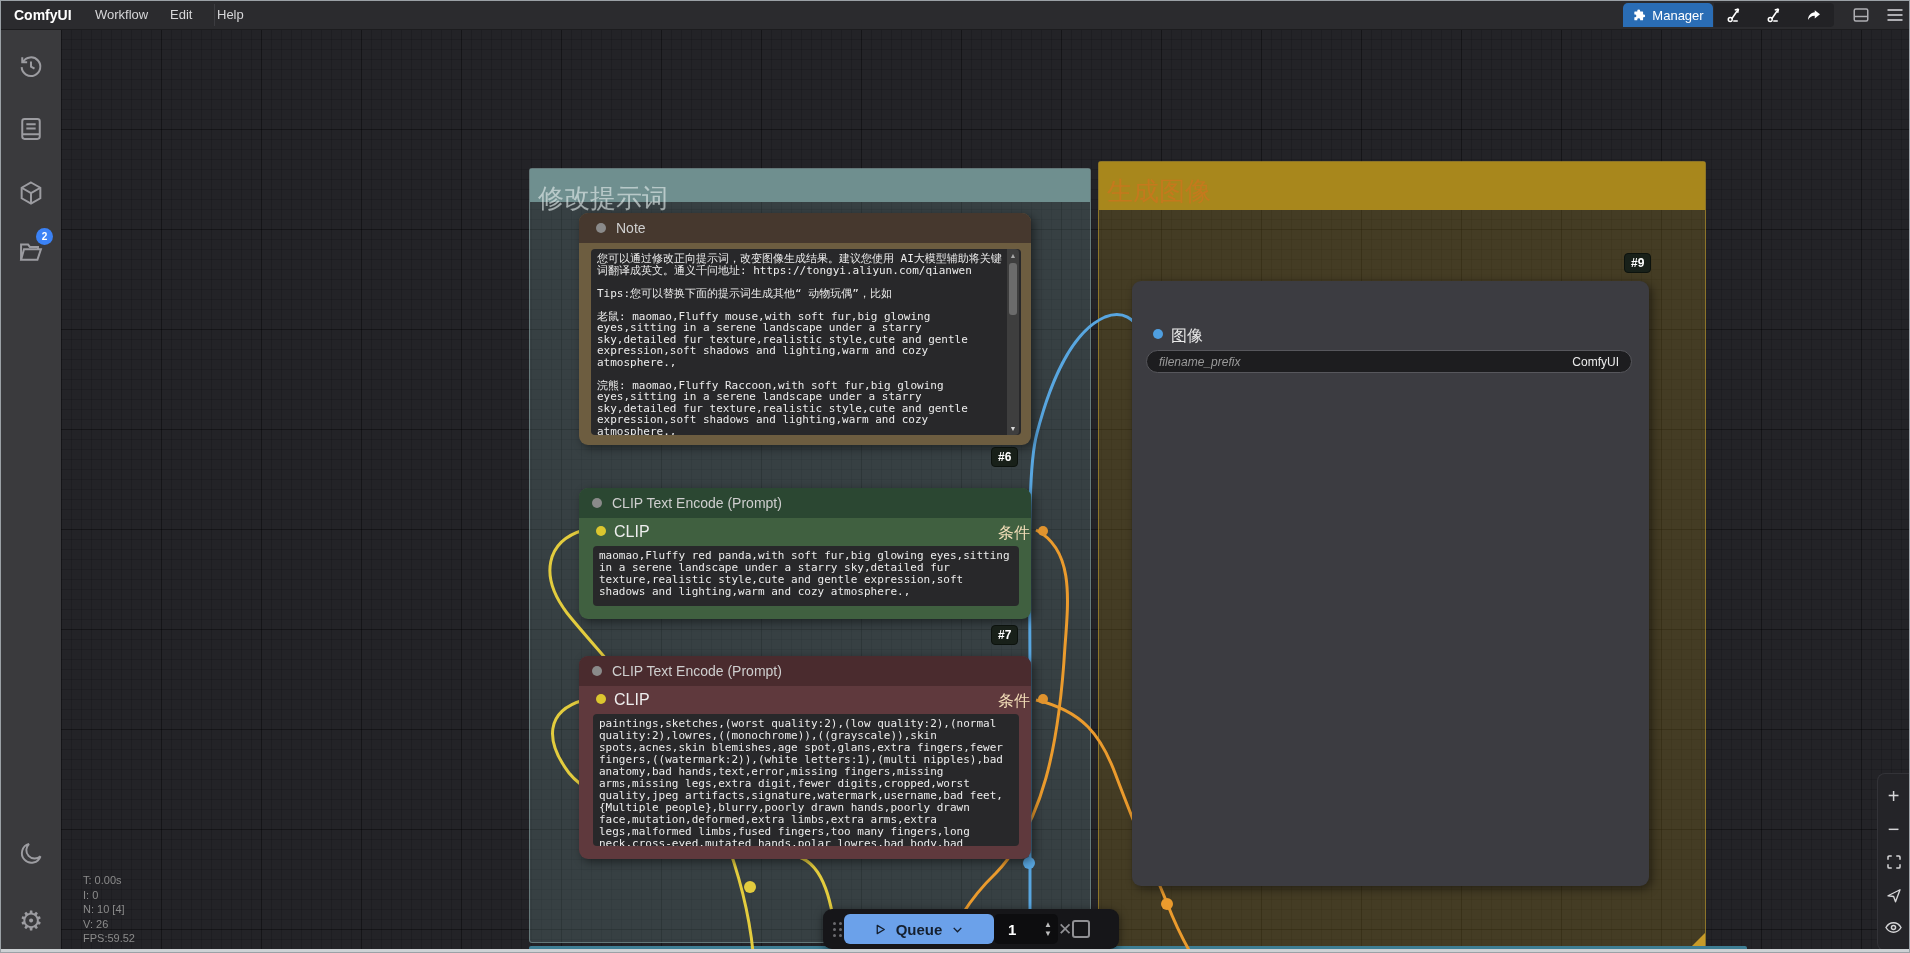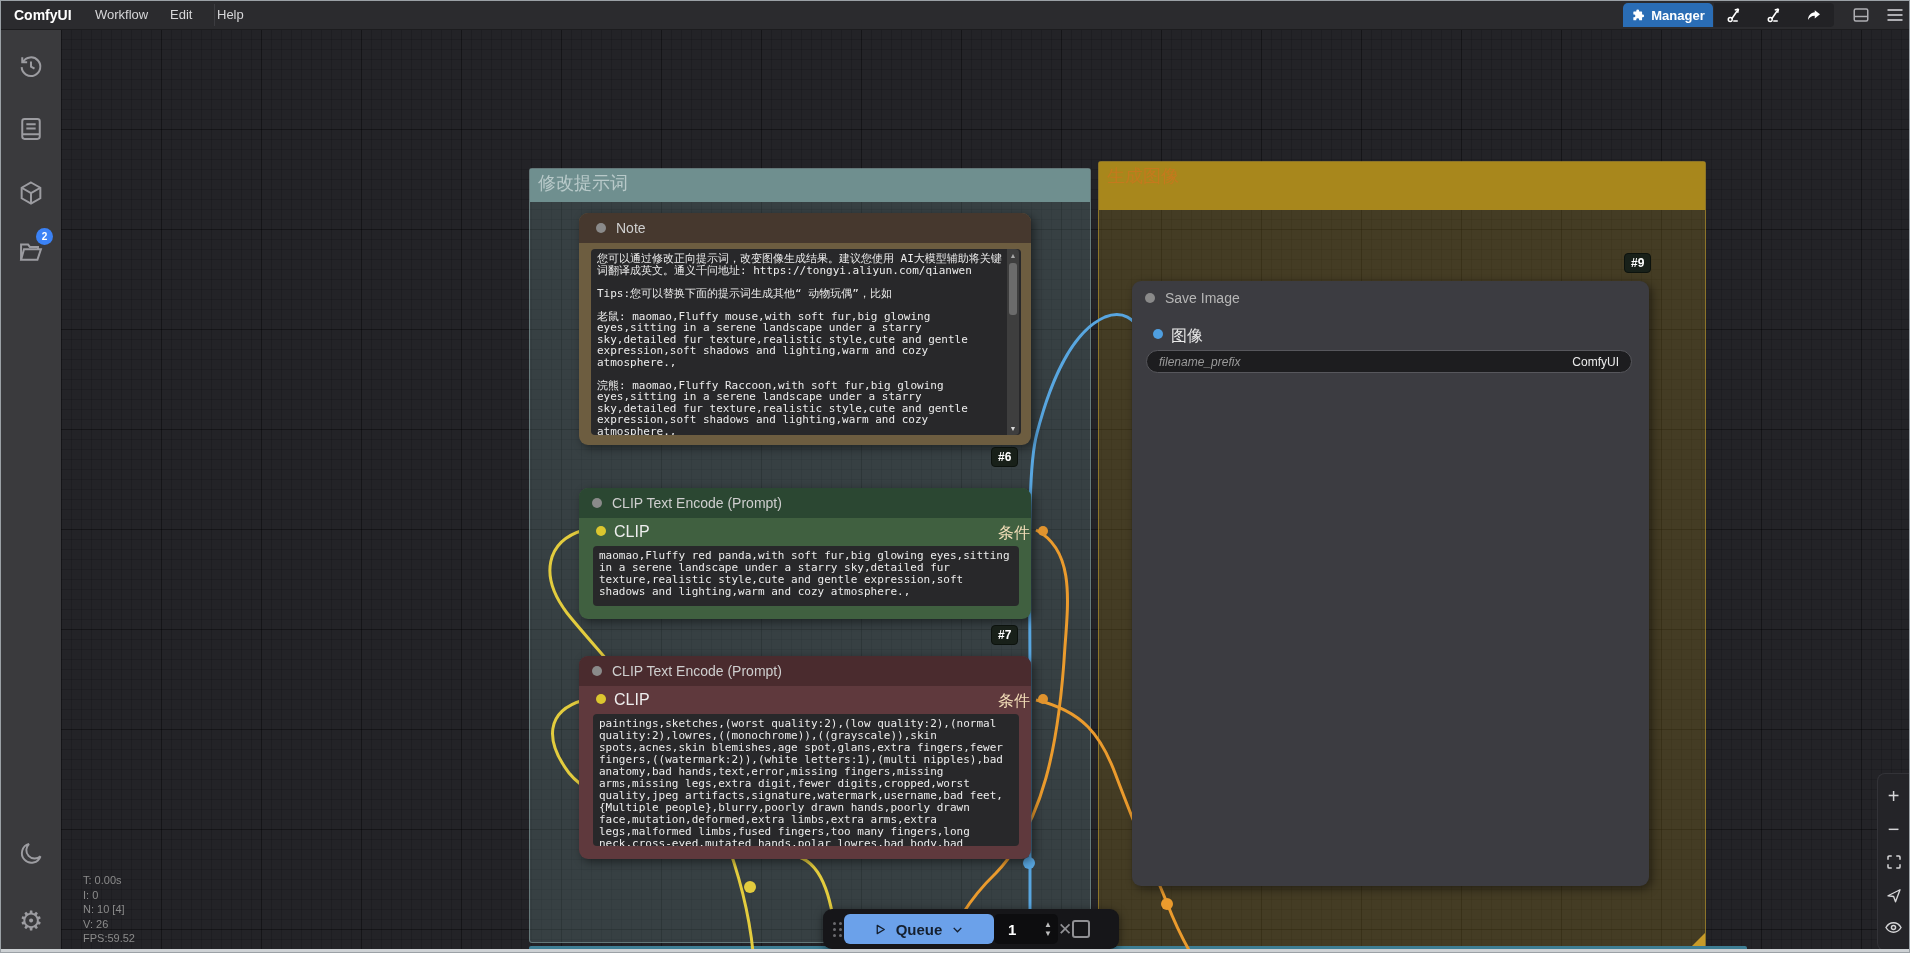--- a/index.html
+++ b/index.html
@@ -10,21 +10,21 @@
     -webkit-font-smoothing:antialiased;
   }
   .abs{position:absolute;}
 
   
   .topbar{left:0;top:0;width:1908px;height:28px;background:#2b2b2e;border-bottom:1px solid #1c1c1e;z-index:20;}
   .logo{left:13px;top:0;height:28px;line-height:28px;color:#fff;font-weight:bold;font-size:14px;}
   .menu-item{top:0;height:28px;line-height:28px;color:#d6d6d8;font-size:13px;cursor:default;}
   .menu-divider{left:213px;top:3px;width:1px;height:22px;background:#3c3c40;}
   .manager-btn{left:1622px;top:2px;width:90px;height:24px;background:#2a6db5;border-radius:5px 5px 0 0;
-    display:flex;align-items:center;justify-content:center;gap:6px;color:#fff;font-size:13px;font-weight:700;}
+    display:flex;align-items:center;justify-content:center;gap:6px;color:#fff;font-size:13px;font-weight:400;}
   .tr-iconbox{left:1713px;top:2px;width:120px;height:24px;background:#222225;display:flex;align-items:center;justify-content:space-around;border-radius:0 4px 4px 0;}
   .tr-icon{width:20px;height:20px;display:flex;align-items:center;justify-content:center;}
   .tr-plain{top:2px;width:24px;height:24px;display:flex;align-items:center;justify-content:center;}
 
   
   .sidebar{left:0;top:28px;width:60px;height:923px;background:#3a3a3d;z-index:15;}
   .side-icon{left:14px;width:32px;height:32px;display:flex;align-items:center;justify-content:center;color:#9c9ca1;}
   .badge-blue{position:absolute;right:-6px;top:-7px;width:17px;height:17px;border-radius:50%;background:#3b82f6;
     color:#fff;font-size:10px;font-weight:bold;display:flex;align-items:center;justify-content:center;}
   .gear-glyph{font-size:27px;line-height:1;color:#9c9ca1;}
@@ -33,21 +33,21 @@
   .canvas{left:60px;top:28px;width:1848px;height:921px;background-color:#232327;
     background-image:
       linear-gradient(rgba(0,0,0,.30) 1px, transparent 1px),
       linear-gradient(90deg, rgba(0,0,0,.30) 1px, transparent 1px),
       linear-gradient(rgba(0,0,0,.13) 1px, transparent 1px),
       linear-gradient(90deg, rgba(0,0,0,.13) 1px, transparent 1px);
     background-size:100px 100px,100px 100px,10px 10px,10px 10px;z-index:1;}
 
   
   .group{z-index:2;border-radius:3px;}
-  .group-title{position:absolute;left:0;top:0;width:100%;box-sizing:border-box;padding:2px 8px;font-size:18px;}
+  .group-title{position:absolute;left:0;top:0;width:100%;box-sizing:border-box;padding:12px 8px;font-size:26px;}
   .group-teal{left:528px;top:167px;width:560px;height:773px;background:rgba(112,143,143,.27);border:1px solid rgba(140,170,170,.55);}
   .group-teal .group-title{background:#6f8f8f;color:rgba(222,232,232,.65);height:33px;}
   .group-yellow{left:1097px;top:160px;width:606px;height:785px;background:rgba(168,135,28,.25);border:1px solid rgba(190,155,45,.6);}
   .group-yellow .group-title{background:#a8871c;color:rgba(198,120,30,.95);height:48px;}
   .resize-tri{position:absolute;right:0;bottom:0;width:0;height:0;border-left:14px solid transparent;border-bottom:14px solid #c89b28;}
 
   .bottom-strip{left:528px;top:945px;width:1218px;height:6px;background:#3e7e94;z-index:2;border-radius:2px;}
   .bottom-light{left:0;top:948px;width:1908px;height:3px;background:#cdd1d4;z-index:30;}
 
   
@@ -191,24 +191,20 @@
   <div class="port-row" style="top:32px;">
     <span class="port-dot dot-yellow" style="left:0px;top:6px;"></span>
     <span class="in-label">CLIP</span>
     <span class="out-label">条件</span>
     <span class="port-dot dot-orange" style="right:0px;top:6px;"></span>
   </div>
   <div class="textbox" style="left:14px;top:58px;width:426px;height:132px;">paintings,sketches,(worst quality:2),(low quality:2),(normal quality:2),lowres,((monochrome)),((grayscale)),skin spots,acnes,skin blemishes,age spot,glans,extra fingers,fewer fingers,((watermark:2)),(white letters:1),(multi nipples),bad anatomy,bad hands,text,error,missing fingers,missing arms,missing legs,extra digit,fewer digits,cropped,worst quality,jpeg artifacts,signature,watermark,username,bad feet,{Multiple people},blurry,poorly drawn hands,poorly drawn face,mutation,deformed,extra limbs,extra arms,extra legs,malformed limbs,fused fingers,too many fingers,long neck,cross-eyed,mutated hands,polar lowres,bad body,bad proportions,gross proportions,wrong feet bottom render,abdominal stretch,briefs,knickers,kecks,thong,{{fused fingers}},{{bad body}},bad proportion body to legs,wrong toes,extra toes,missing toes,weird toes</div>
 </div>
 
 <div class="abs node save-node">
-  <div class="node-header" style="height:34px;">
-    <span class="collapse-dot"></span>
-    <span>Save Image</span>
-  </div>
   <div class="port-row" style="top:42px;color:#e8e8e8;">
     <span class="port-dot dot-blue" style="left:4px;top:6px;"></span>
     <span class="in-label" style="left:22px;">图像</span>
   </div>
   <div class="widget-pill">
     <span class="widget-name">filename_prefix</span>
     <span class="widget-value">ComfyUI</span>
   </div>
 </div>
 <div class="abs id-badge" style="left:1623px;top:252px;">#9</div>

